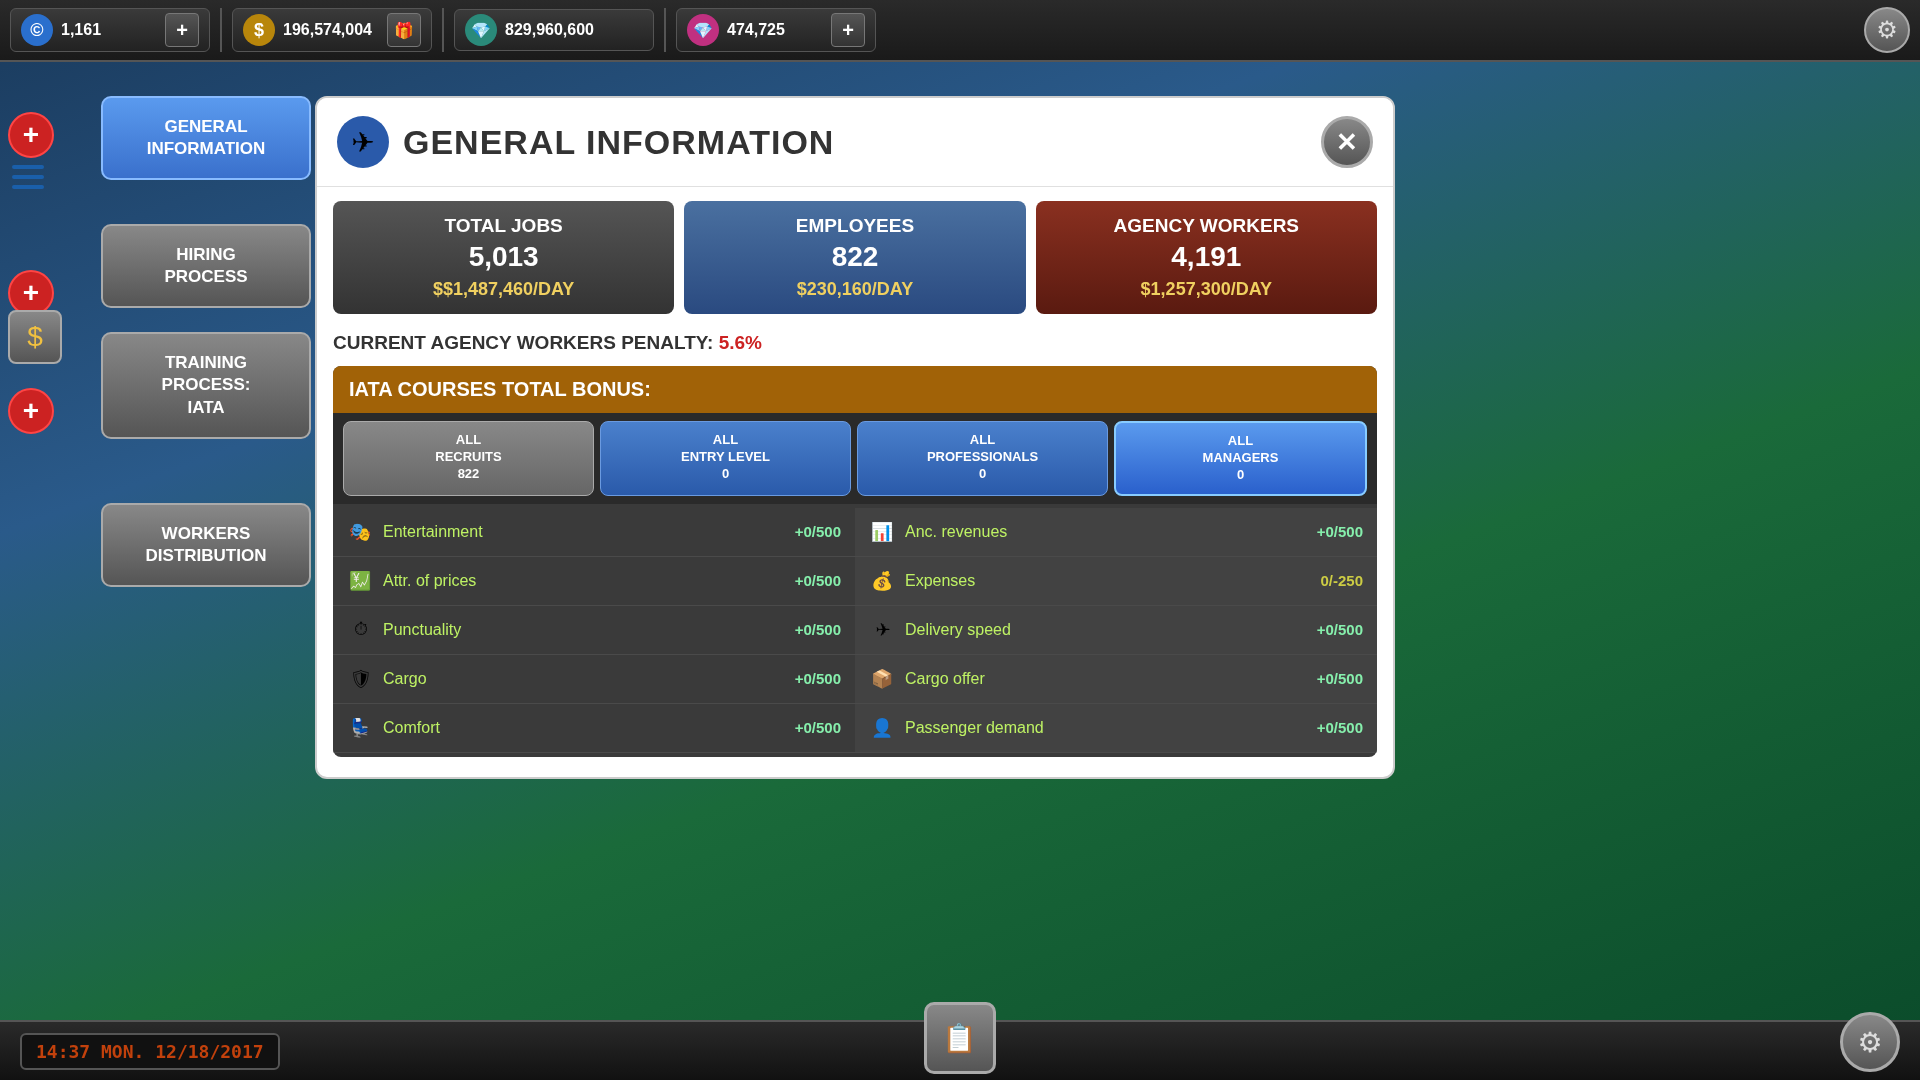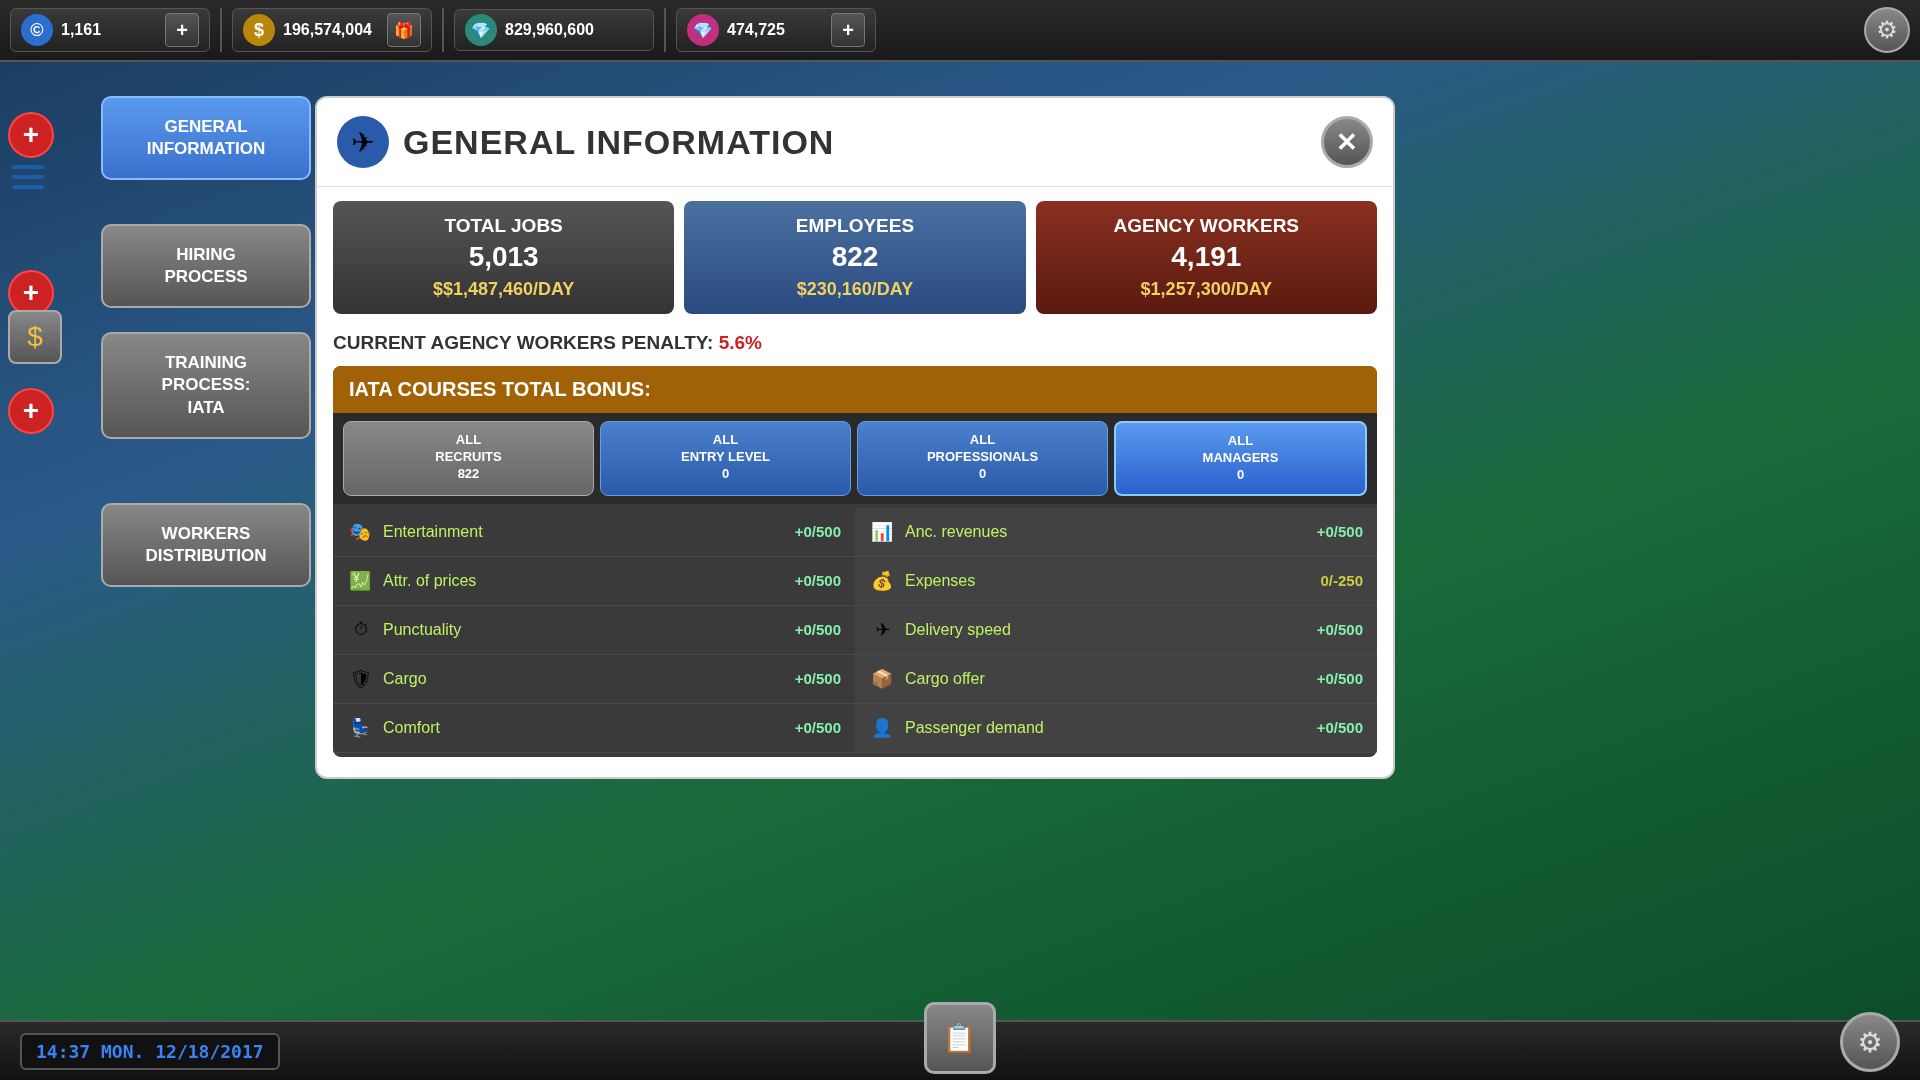--- a/index.html
+++ b/index.html
@@ -355,21 +355,21 @@
       z-index: 100;
       display: flex;
       align-items: center;
       padding: 0 20px;
     }
 
     .datetime-display {
       background: #111;
       border: 2px solid #555;
       border-radius: 6px;
-      color: #3b82f6;
+      color: #c2410c;
       font-size: 18px;
       font-weight: bold;
       padding: 6px 14px;
       font-family: monospace;
     }
 
     .bottom-center-btn {
       position: absolute;
       left: 50%;
       transform: translateX(-50%);

